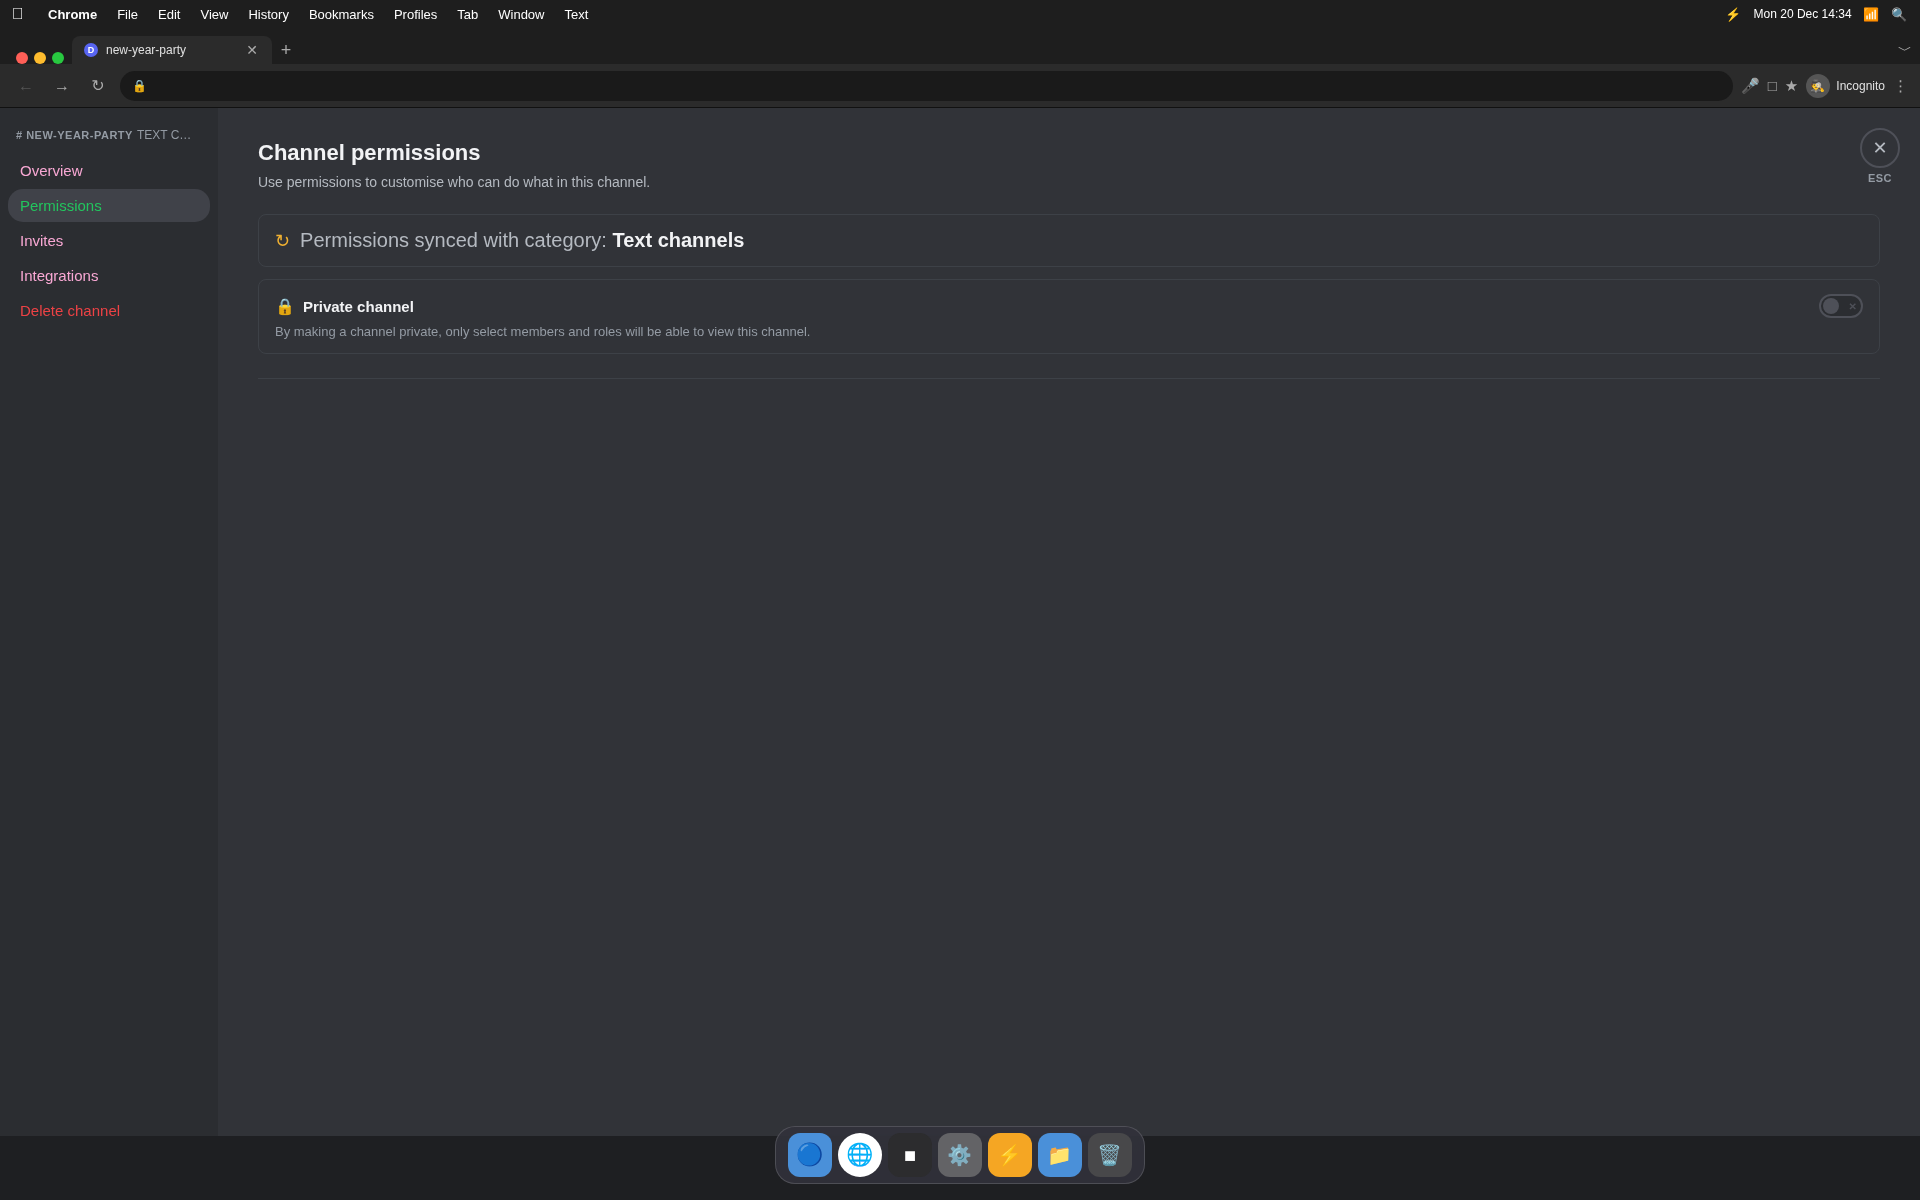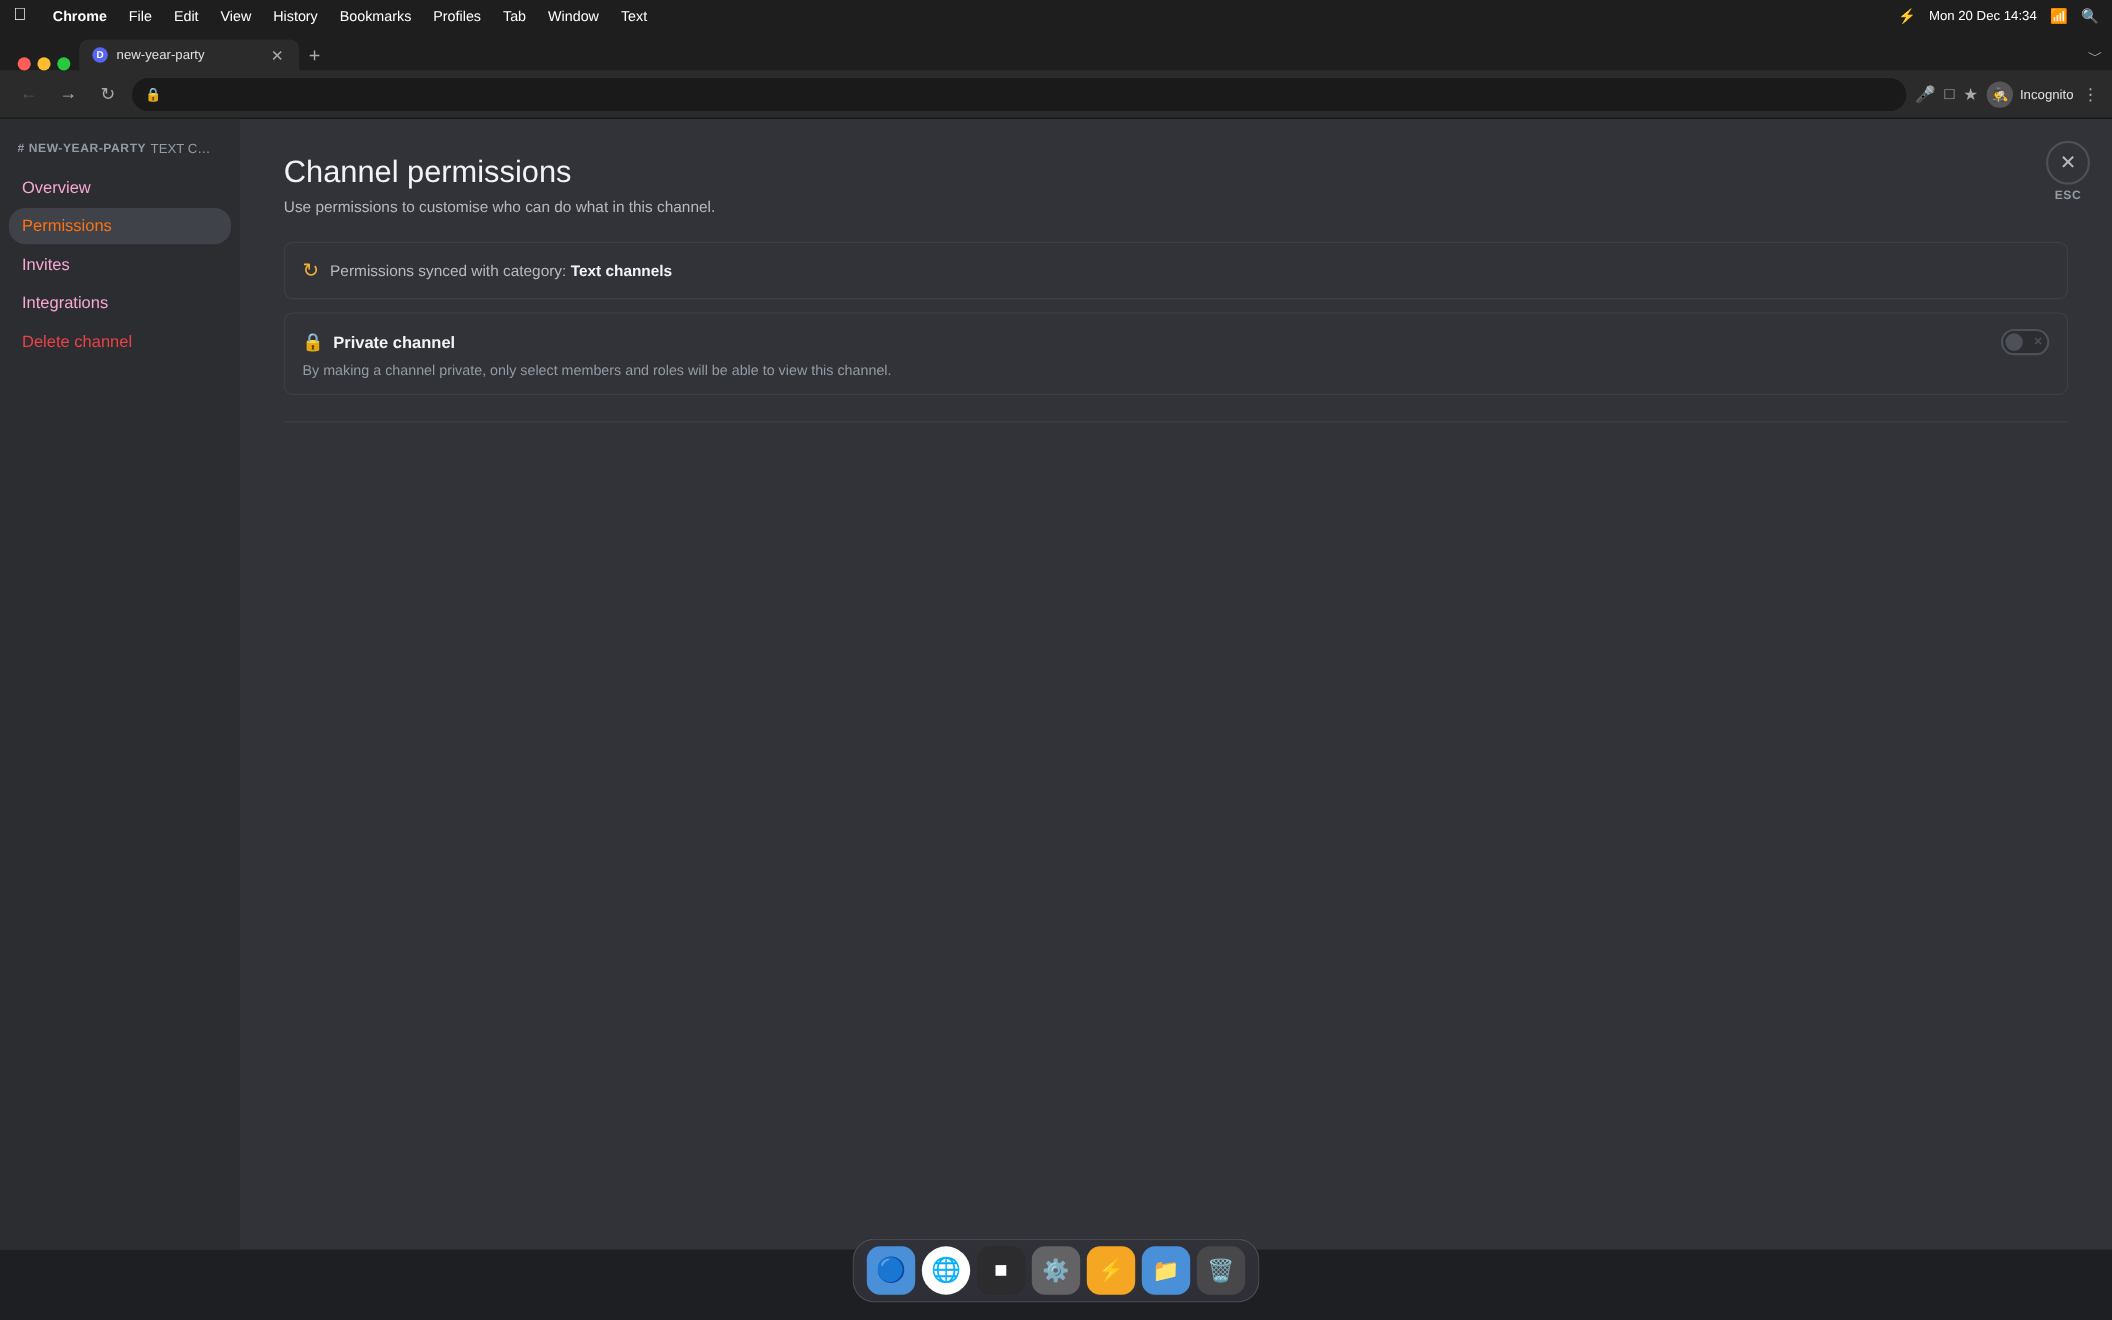--- a/index.html
+++ b/index.html
@@ -237,21 +237,21 @@
     .sidebar-nav-item {
       padding: 8px 12px;
       border-radius: 4px;
       color: #f9a8d4;
       font-size: 15px;
       cursor: pointer;
       margin-bottom: 2px;
     }
     .sidebar-nav-item.active {
       background: #404249;
-      color: #f97316;
+      color: #22c55e;
       font-weight: 500;
       border-radius: 15px;
     }
     .sidebar-nav-item.danger {
       color: #ed4245;
     }
 
     
     .content-area {
       flex: 1;
@@ -285,22 +285,22 @@
     }
     .close-esc-label {
       color: #949ba4;
       font-size: 11px;
       font-weight: 600;
       letter-spacing: 0.5px;
     }
 
     .page-title {
       color: #f2f3f5;
-      font-size: 28px;
-      font-weight: 400;
+      font-size: 22px;
+      font-weight: 700;
       margin-bottom: 8px;
     }
     .page-subtitle {
       color: #b5bac1;
       font-size: 14px;
       margin-bottom: 24px;
     }
 
     
     .perms-synced-card {
@@ -311,21 +311,21 @@
       align-items: center;
       gap: 10px;
       margin-bottom: 12px;
       background: transparent;
     }
     .sync-icon {
       font-size: 18px;
     }
     .perms-synced-text {
       color: #b5bac1;
-      font-size: 14px;
+      font-size: 20px;
     }
     .perms-synced-text strong {
       color: #f2f3f5;
       font-weight: 700;
     }
 
     
     .private-channel-card {
       border: 1px solid #3d4147;
       border-radius: 8px;

